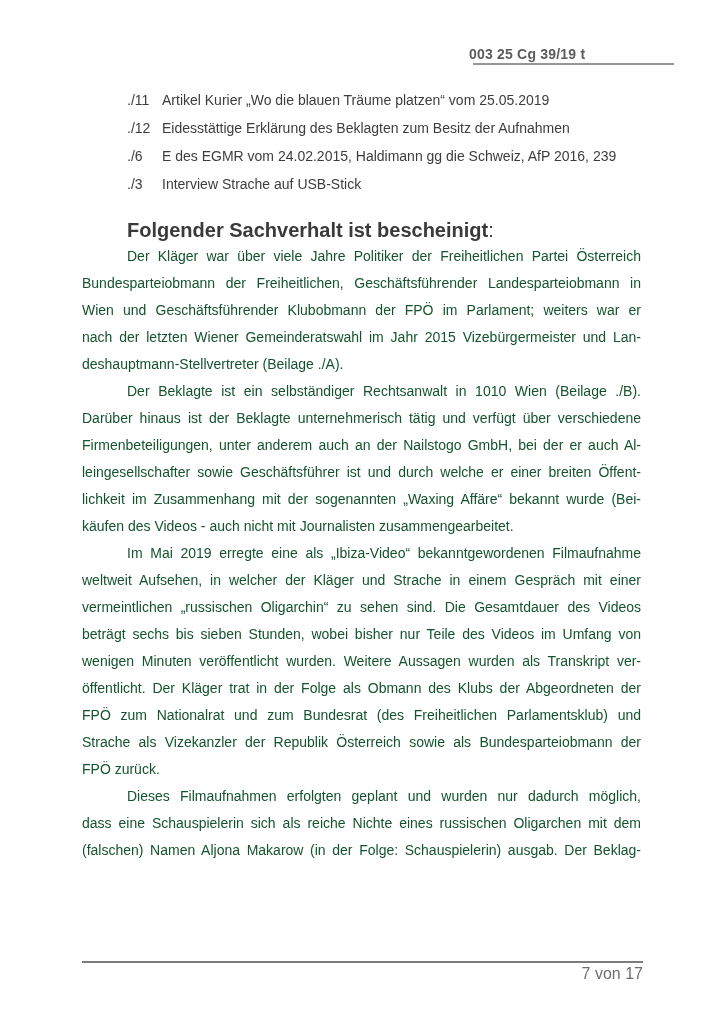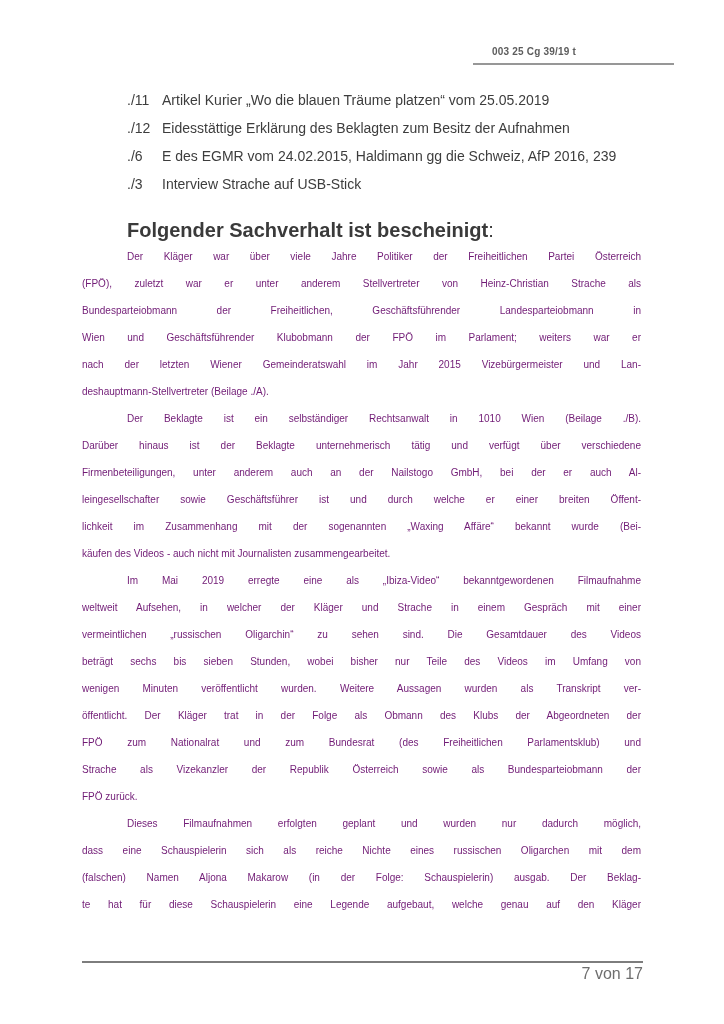--- a/index.html
+++ b/index.html
@@ -8,23 +8,23 @@
     width: 724px;
     height: 1024px;
     margin: 0 auto;
     background: #ffffff;
     font-family: "Liberation Sans", sans-serif;
     color: #3d3d3d;
     overflow: hidden;
   }
   .case-number {
     position: absolute;
-    left: 492px;
+    left: 469px;
     top: 46px;
-    font-size: 10px;
+    font-size: 14px;
     font-weight: bold;
     letter-spacing: 0.2px;
     color: #5c5c5c;
     white-space: nowrap;
   }
   .header-rule {
     position: absolute;
     left: 473px;
     top: 63px;
     width: 201px;
@@ -58,22 +58,22 @@
     line-height: 28px;
     font-size: 20px;
     color: #3a3a3a;
   }
   .section-heading .bold { font-weight: bold; }
   .body-text {
     position: absolute;
     left: 82px;
     top: 243px;
     width: 559px;
-    font-size: 10px;
-    color: #701a75;
+    font-size: 14px;
+    color: #14532d;
   }
   .line {
     height: 27px;
     line-height: 27px;
     text-align: justify;
     text-align-last: justify;
   }
   .line.first { padding-left: 45px; }
   .line.last { text-align-last: left; }
   .footer-rule {
@@ -120,21 +120,20 @@
         <span>Interview Strache auf USB-Stick</span>
       </div>
     </div>
 
   <div class="section-heading">
     <span class="bold">Folgender Sachverhalt ist bescheinigt</span><span>:</span>
   </div>
 
   <div class="body-text" id="body-paragraphs">
       <div class="line first">Der Kläger war über viele Jahre Politiker der Freiheitlichen Partei Österreich</div>
-      <div class="line">(FPÖ), zuletzt war er unter anderem Stellvertreter von Heinz-Christian Strache als</div>
       <div class="line">Bundesparteiobmann der Freiheitlichen, Geschäftsführender Landesparteiobmann in</div>
       <div class="line">Wien und Geschäftsführender Klubobmann der FPÖ im Parlament; weiters war er</div>
       <div class="line">nach der letzten Wiener Gemeinderatswahl im Jahr 2015 Vizebürgermeister und Lan-</div>
       <div class="line last">deshauptmann-Stellvertreter (Beilage ./A).</div>
       <div class="line first">Der Beklagte ist ein selbständiger Rechtsanwalt in 1010 Wien (Beilage ./B).</div>
       <div class="line">Darüber hinaus ist der Beklagte unternehmerisch tätig und verfügt über verschiedene</div>
       <div class="line">Firmenbeteiligungen, unter anderem auch an der Nailstogo GmbH, bei der er auch Al-</div>
       <div class="line">leingesellschafter sowie Geschäftsführer ist und durch welche er einer breiten Öffent-</div>
       <div class="line">lichkeit im Zusammenhang mit der sogenannten „Waxing Affäre“ bekannt wurde (Bei-</div>
       <div class="line last">käufen des Videos - auch nicht mit Journalisten zusammengearbeitet.</div>
@@ -143,19 +142,18 @@
       <div class="line">vermeintlichen „russischen Oligarchin“ zu sehen sind. Die Gesamtdauer des Videos</div>
       <div class="line">beträgt sechs bis sieben Stunden, wobei bisher nur Teile des Videos im Umfang von</div>
       <div class="line">wenigen Minuten veröffentlicht wurden. Weitere Aussagen wurden als Transkript ver-</div>
       <div class="line">öffentlicht. Der Kläger trat in der Folge als Obmann des Klubs der Abgeordneten der</div>
       <div class="line">FPÖ zum Nationalrat und zum Bundesrat (des Freiheitlichen Parlamentsklub) und</div>
       <div class="line">Strache als Vizekanzler der Republik Österreich sowie als Bundesparteiobmann der</div>
       <div class="line last">FPÖ zurück.</div>
       <div class="line first">Dieses Filmaufnahmen erfolgten geplant und wurden nur dadurch möglich,</div>
       <div class="line">dass eine Schauspielerin sich als reiche Nichte eines russischen Oligarchen mit dem</div>
       <div class="line">(falschen) Namen Aljona Makarow (in der Folge: Schauspielerin) ausgab. Der Beklag-</div>
-      <div class="line">te hat für diese Schauspielerin eine Legende aufgebaut, welche genau auf den Kläger</div>
     </div>
 
   <div class="footer-rule"></div>
   <div class="page-indicator">7 von 17</div>
 
 </div>
 
 </body></html>

